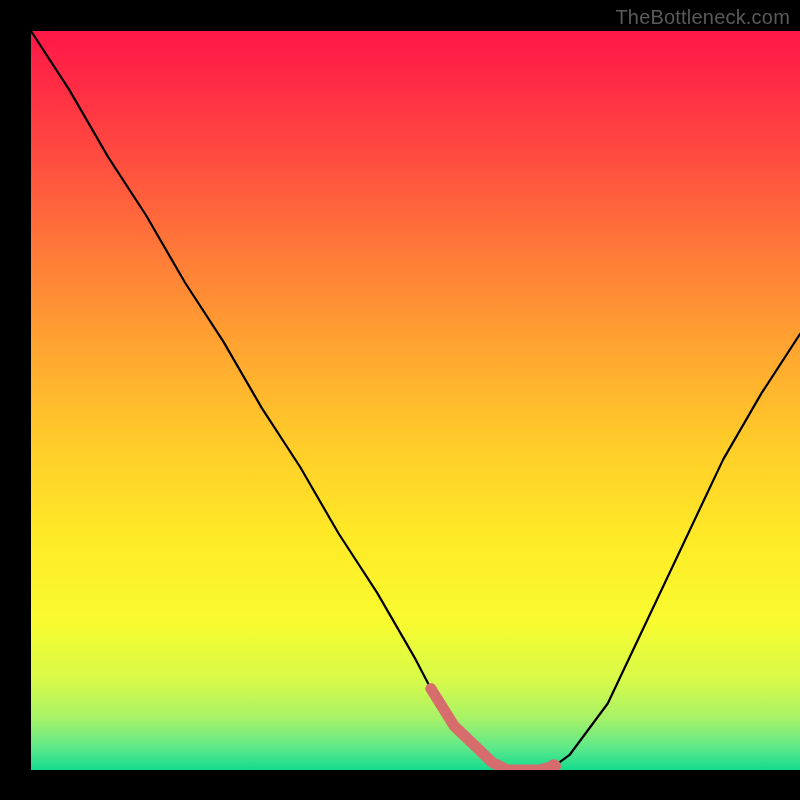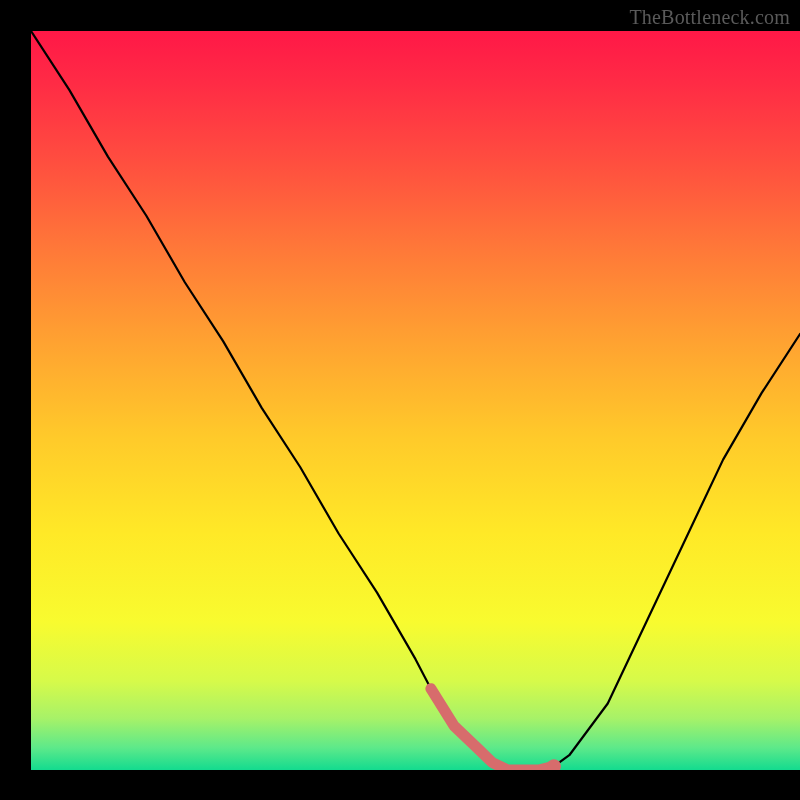--- a/index.html
+++ b/index.html
@@ -13,21 +13,21 @@
   .stage {
     position: relative;
     width: 800px;
     height: 800px;
     background: #000;
   }
   .watermark {
     position: absolute;
     top: 6px;
     right: 10px;
-    font-family: Liberation Serif, serif;
+    font-family: Liberation Sans, sans-serif;
     font-size: 20px;
     color: #5a5a5a;
     letter-spacing: 0.2px;
     user-select: none;
   }
   svg {
     position: absolute;
     left: 0;
     top: 0;
   }

